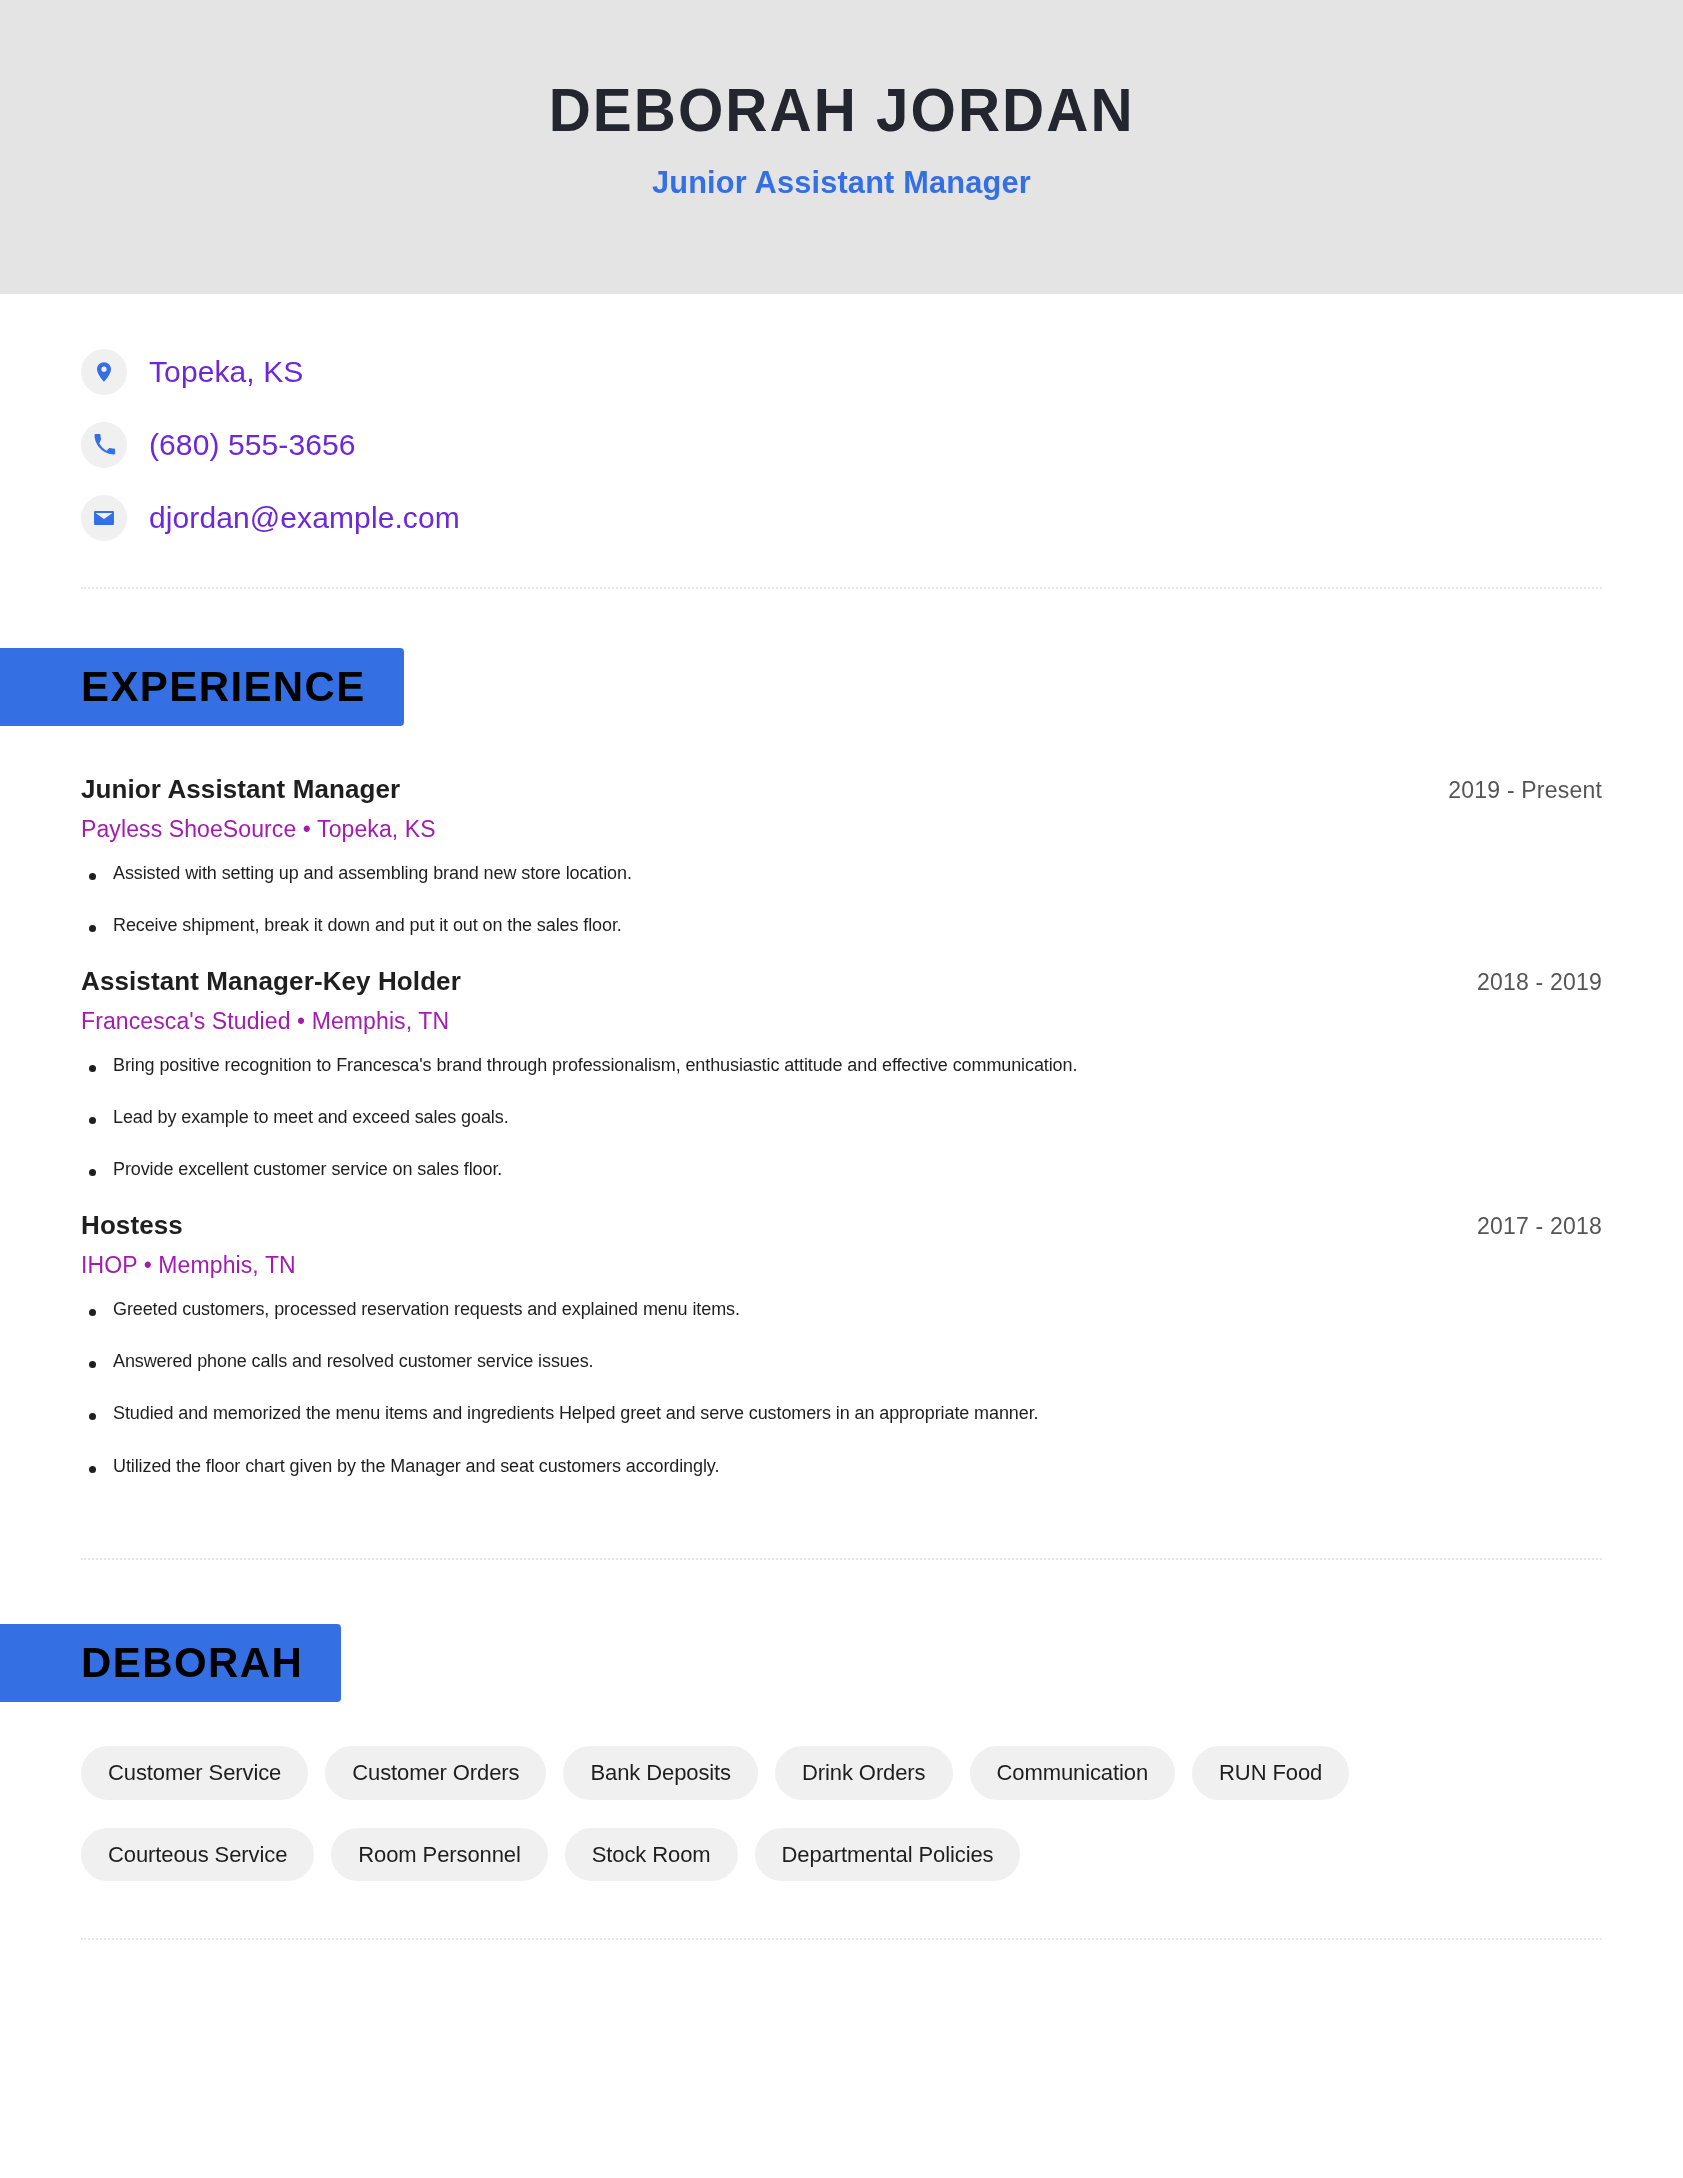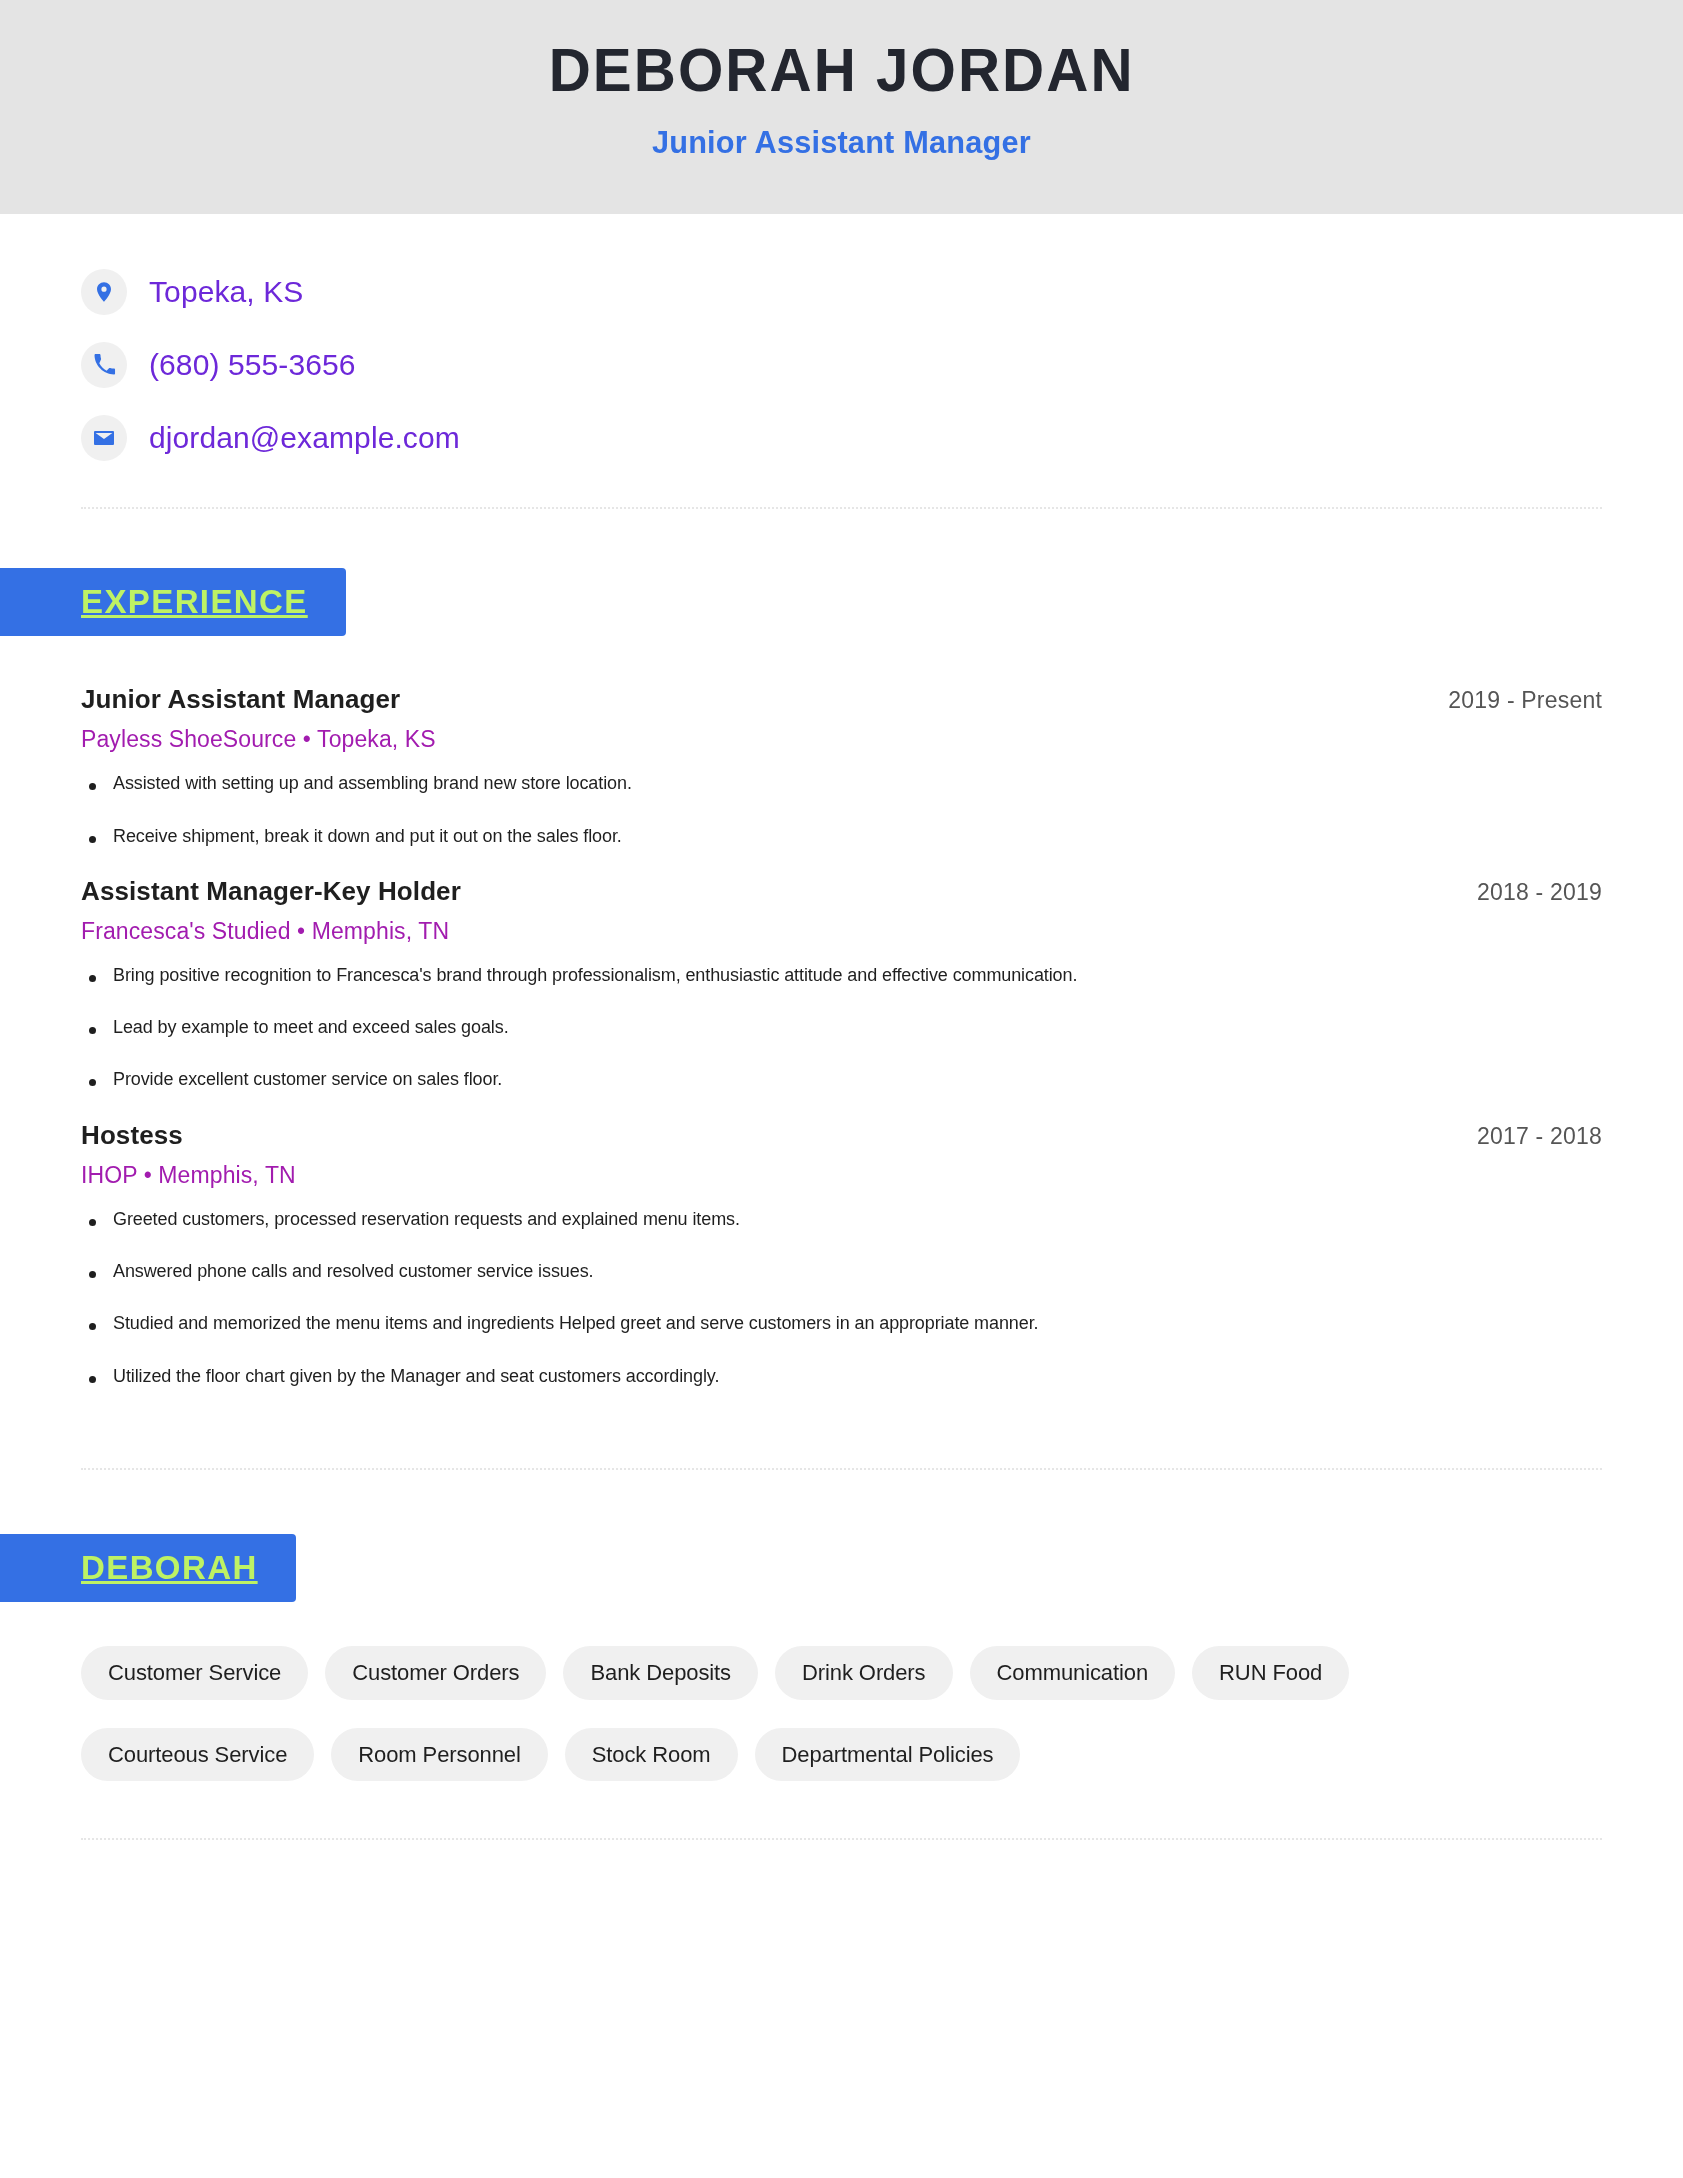--- a/index.html
+++ b/index.html
@@ -12,21 +12,21 @@
     height: 2178px;
     font-family: "Liberation Sans", sans-serif;
     color: #262626;
     overflow: hidden;
     position: relative;
   }
 
   
   .header-band {
     width: 100%;
-    height: 214px;
+    height: 294px;
     background: #e4e4e4;
     box-sizing: border-box;
     display: flex;
     flex-direction: column;
     align-items: center;
     justify-content: center;
     padding-bottom: 16px;
   }
   .candidate-name {
     font-size: 62px;
@@ -91,29 +91,28 @@
 
   
   .section-banner-wrap {
     position: relative;
     left: -81px;
     width: calc(100% + 162px);
   }
   .section-banner {
     display: inline-block;
     background: #3470e4;
-    color: #bef264;
-    font-size: 33px;
+    color: #000000;
+    font-size: 42px;
     font-weight: 700;
     letter-spacing: 1.4px;
     padding: 16px 38px 16px 81px;
     border-radius: 0 4px 4px 0;
     box-sizing: border-box;
     line-height: 1.1;
-    text-decoration: underline;
   }
 
   
   .exp-entry { margin-top: 4px; }
   .exp-head {
     display: flex;
     justify-content: space-between;
     align-items: baseline;
   }
   .exp-role {

